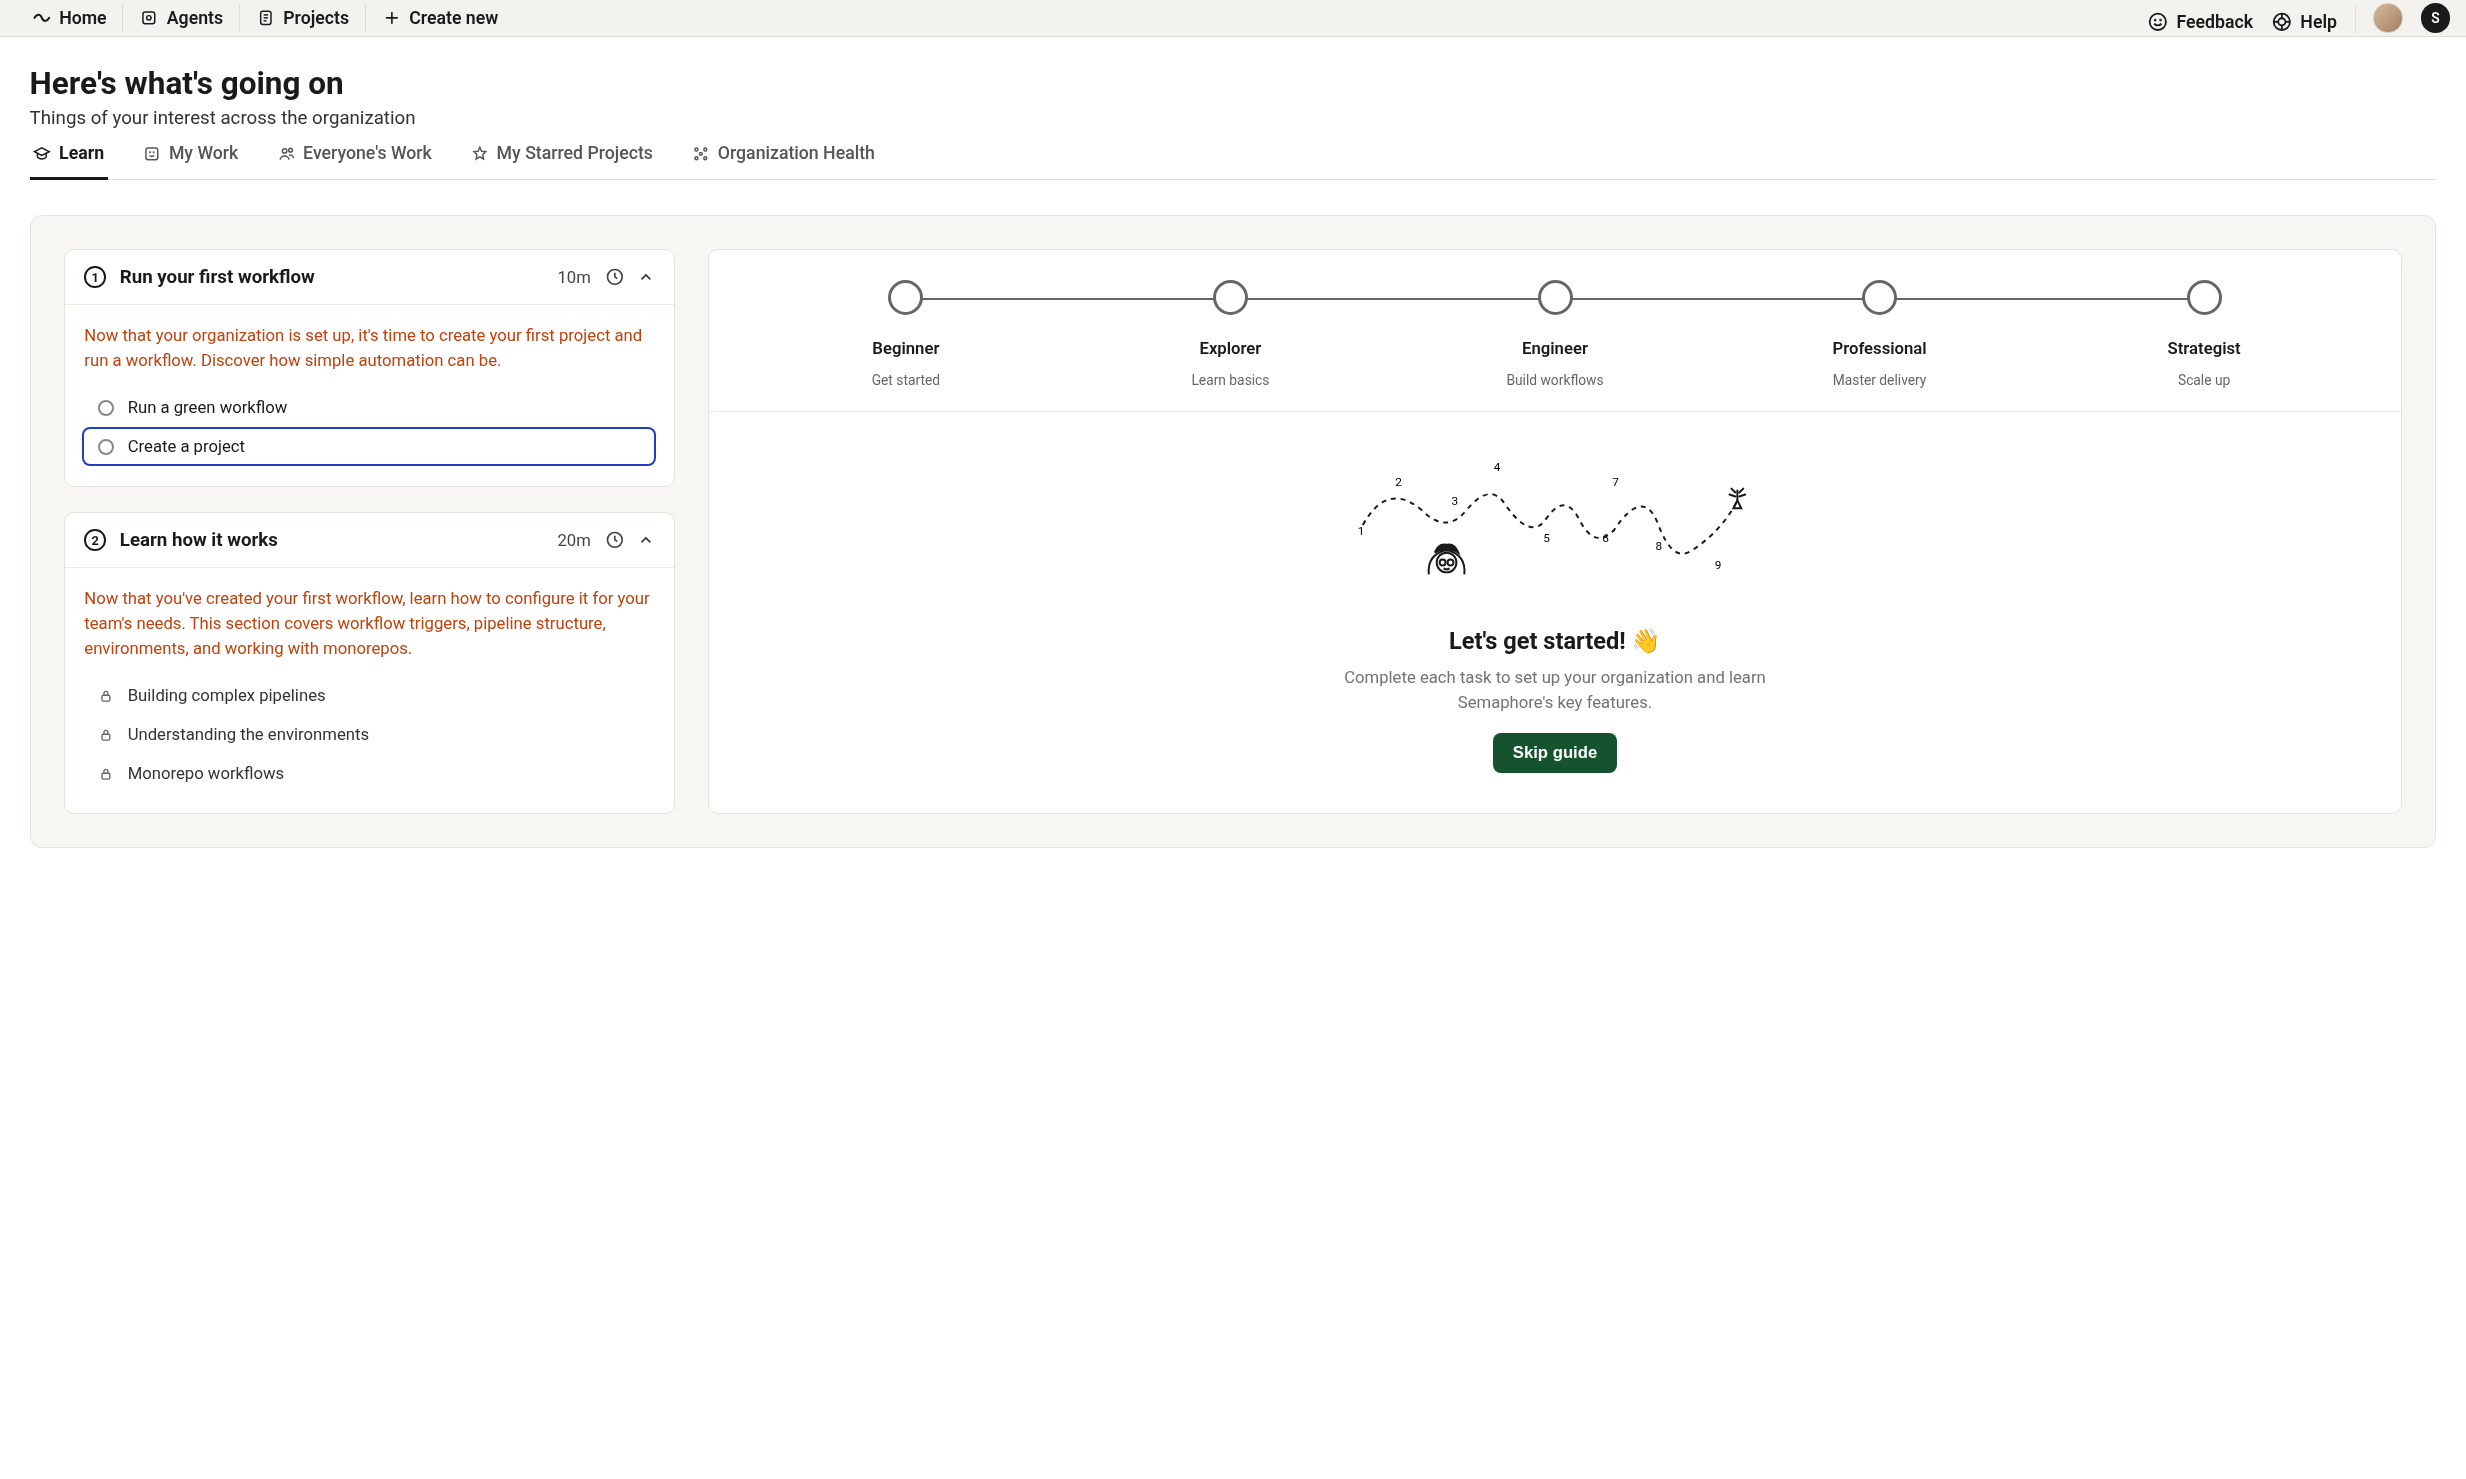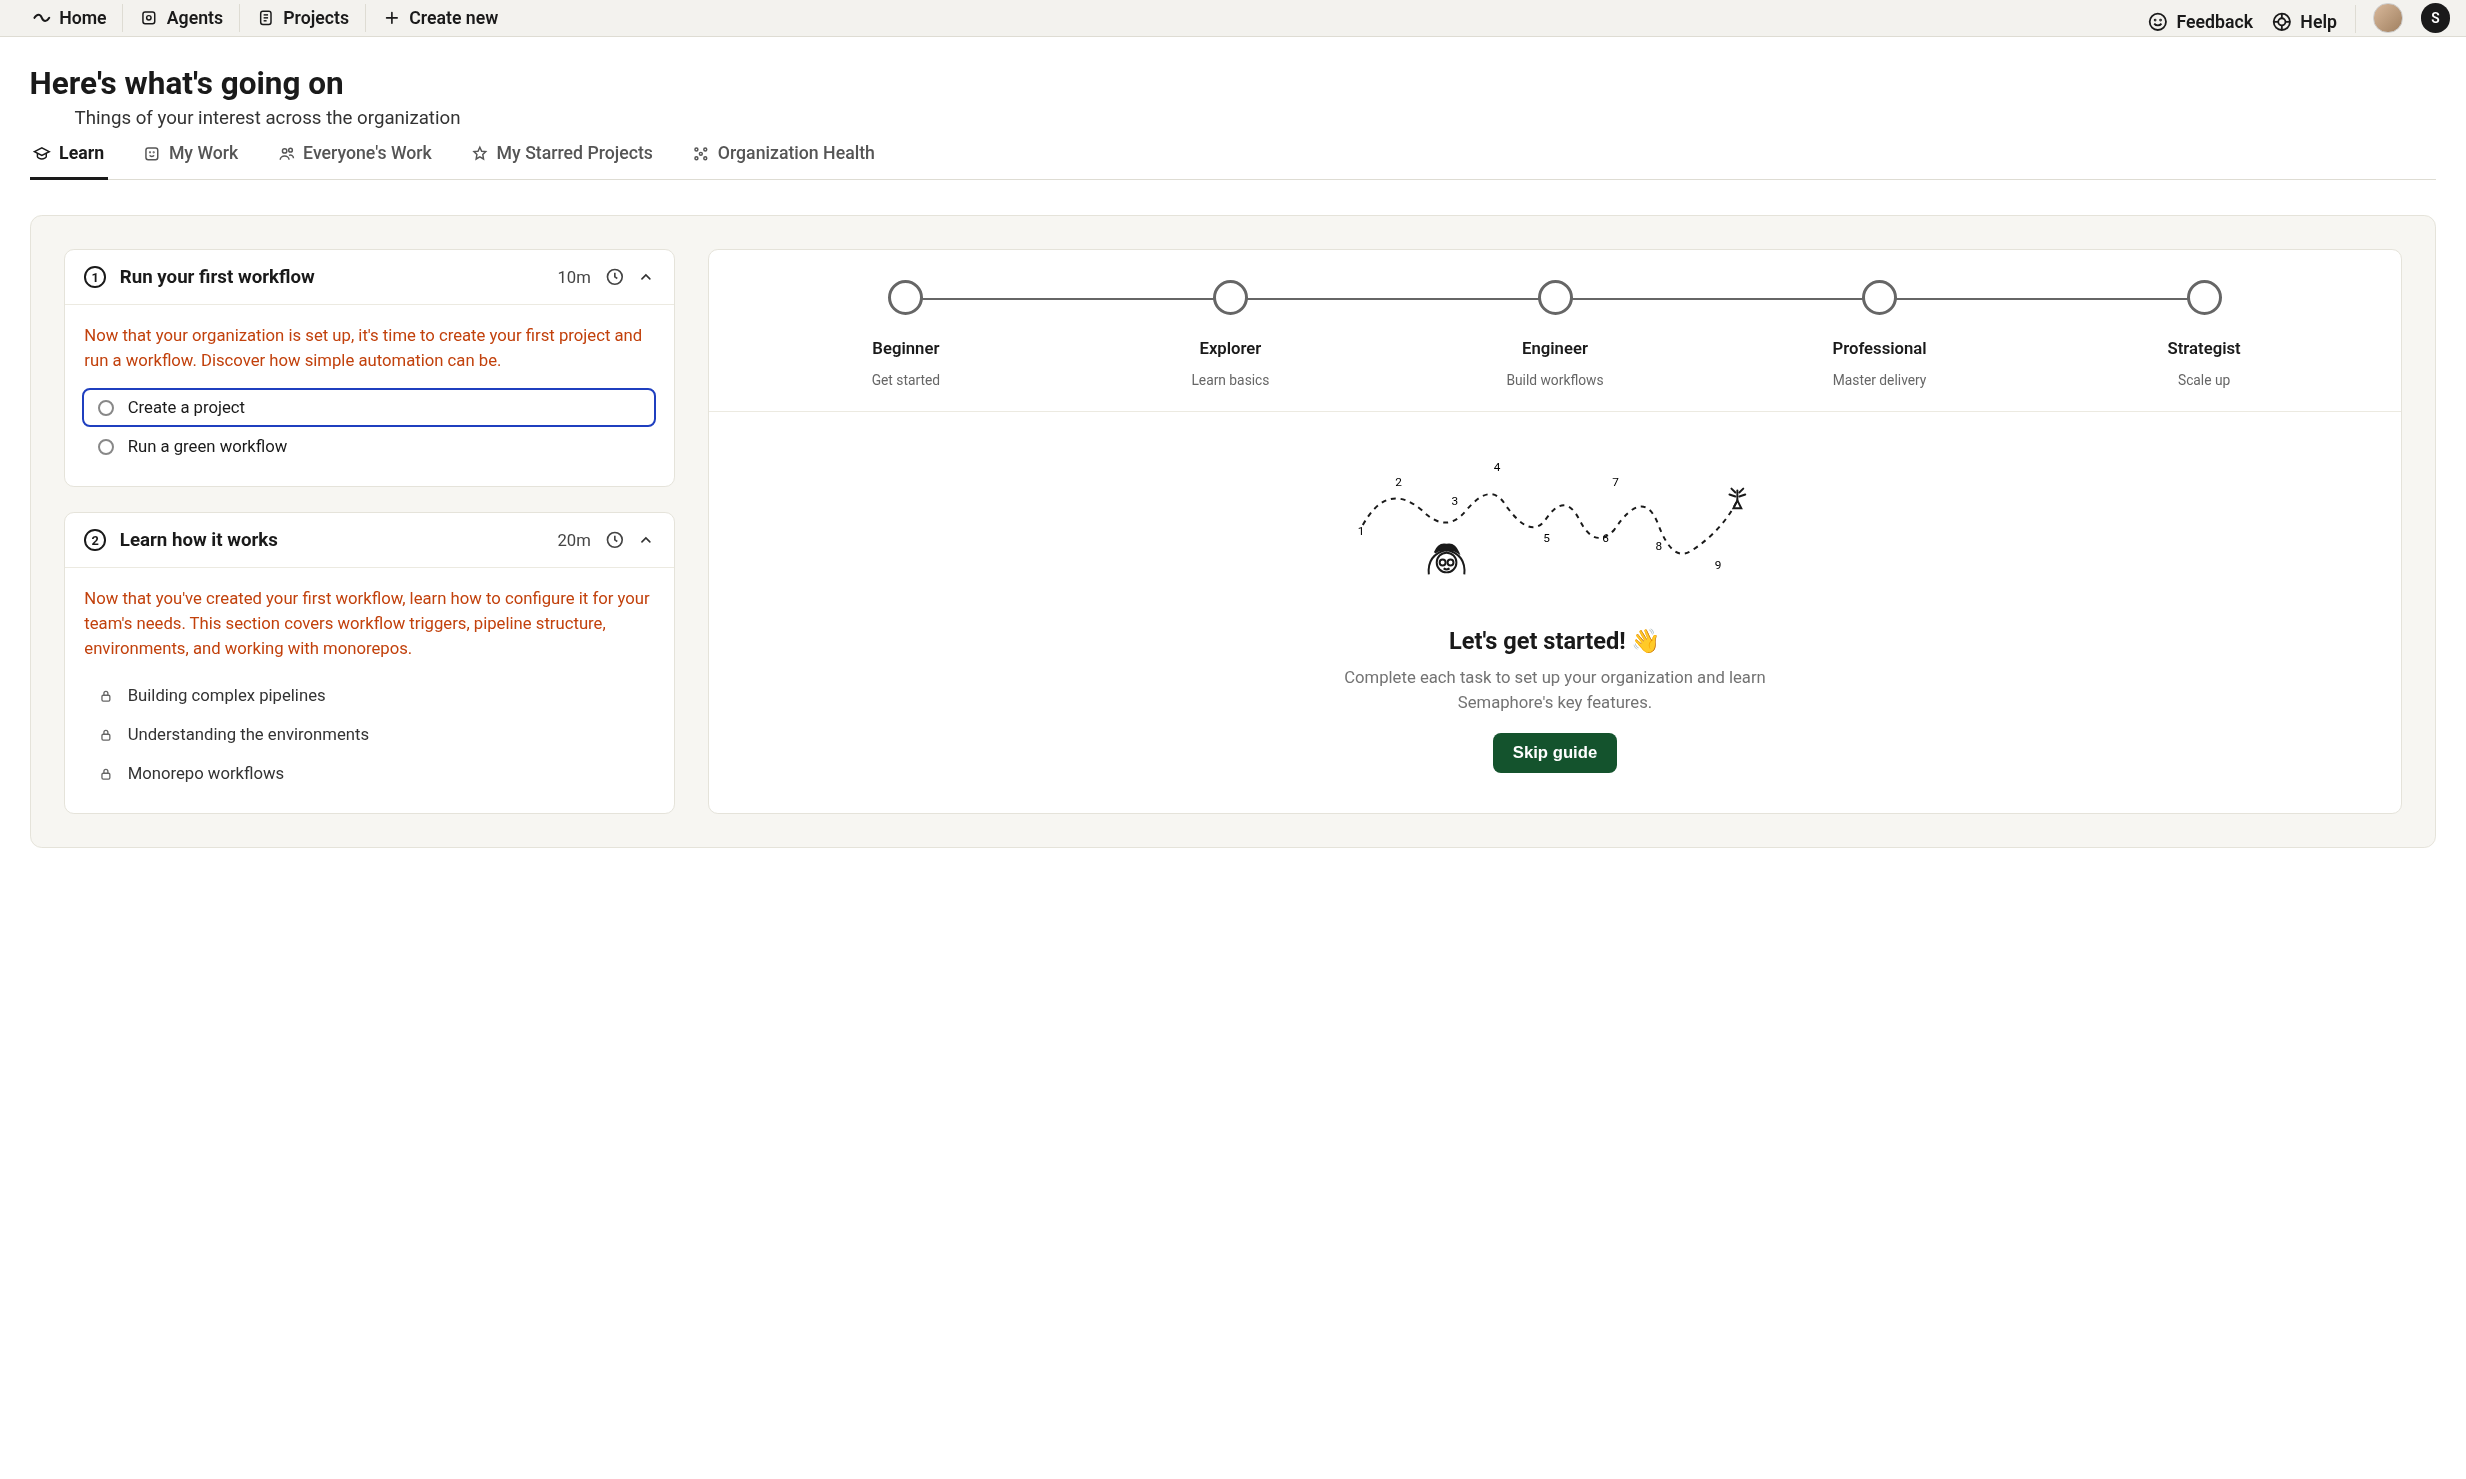--- a/index.html
+++ b/index.html
@@ -27,21 +27,21 @@
 .topbar .nav-item .ic { width: 19.7px; height: 19.7px; display:flex; align-items:center; justify-content:center; }
 .vsep { width:1px; height:27.6px; background:#dedcd3; }
 .spacer { flex: 1; }
 .topbar .right { display:flex; align-items:flex-end; gap:17.7px; }
 .topbar .right .tb-link { display:flex; align-items:center; gap:7.9px; font-weight:600; font-size:17.7px; cursor:pointer; }
 .avatar { width:29.6px; height:29.6px; border-radius:50%; background:linear-gradient(135deg,#d9b99b,#a08060); border:1px solid #ccc; cursor:pointer; }
 .badge-s { width:29.6px; height:29.6px; border-radius:50%; background:#1a1a1a; color:#fff; display:flex; align-items:center; justify-content:center; font-weight:600; font-size:13.8px; cursor:pointer; }
 
 .page { padding: 27.6px 29.6px 0 29.6px; }
 .page h1 { font-size: 31.5px; font-weight: 700; margin-bottom: 5.9px; }
-.page .subtitle { font-size: 18.7px; color: #333; margin-left: 45px; }
+.page .subtitle { font-size: 18.7px; color: #333; }
 
 .tabs { display:flex; gap:31.5px; border-bottom:1px solid #dedcd3; margin-top: 14px; }
 .tab { display:flex; align-items:center; gap:7.9px; padding: 0 3.9px 13.8px 3.9px; font-size:17.7px; color:#555; cursor:pointer; font-weight:500; border-bottom:3px solid transparent; margin-bottom:-1px;}
 .tab.active { color:#1a1a1a; font-weight:700; border-bottom:3px solid #1a1a1a; }
 .tab .ic { width:17.7px; height:17.7px; display:flex; }
 
 .panel-wrap { margin-top: 35px; border:1px solid #e5e3da; background:#f7f6f2; border-radius:11.8px; padding: 33px; display:flex; gap:33px; }
 .col-left { flex: 0 0 611px; display:flex; flex-direction:column; gap:25.6px; }
 .col-right { flex: 1; background:#fff; border:1px solid #e5e3da; border-radius:9.9px; overflow:hidden; display:flex; flex-direction:column; }
 
@@ -226,27 +226,27 @@
               </svg>
           </span>
           <span>
             <svg class="chev" viewBox="0 0 24 24" fill="none" stroke="#333" stroke-width="2.5" stroke-linecap="round">
                 <path d="M6 15l6-6 6 6"></path>
               </svg>
           </span>
         </div>
         <div class="card-body">
           <div class="card-desc">Now that your organization is set up, it's time to create your first project and run a workflow. Discover how simple automation can be.</div>
+          <div class="task">
+            <span class="ring"></span>
+            <span>Run a green workflow</span>
+          </div>
           <div class="task selected">
             <span class="ring"></span>
             <span>Create a project</span>
-          </div>
-          <div class="task">
-            <span class="ring"></span>
-            <span>Run a green workflow</span>
           </div>
         </div>
       </div>
 
       <div class="card">
         <div class="card-header">
           <span class="circ-num">2</span>
           <span class="card-title">Learn how it works</span>
           <span class="dur">20m</span>
           <span>

